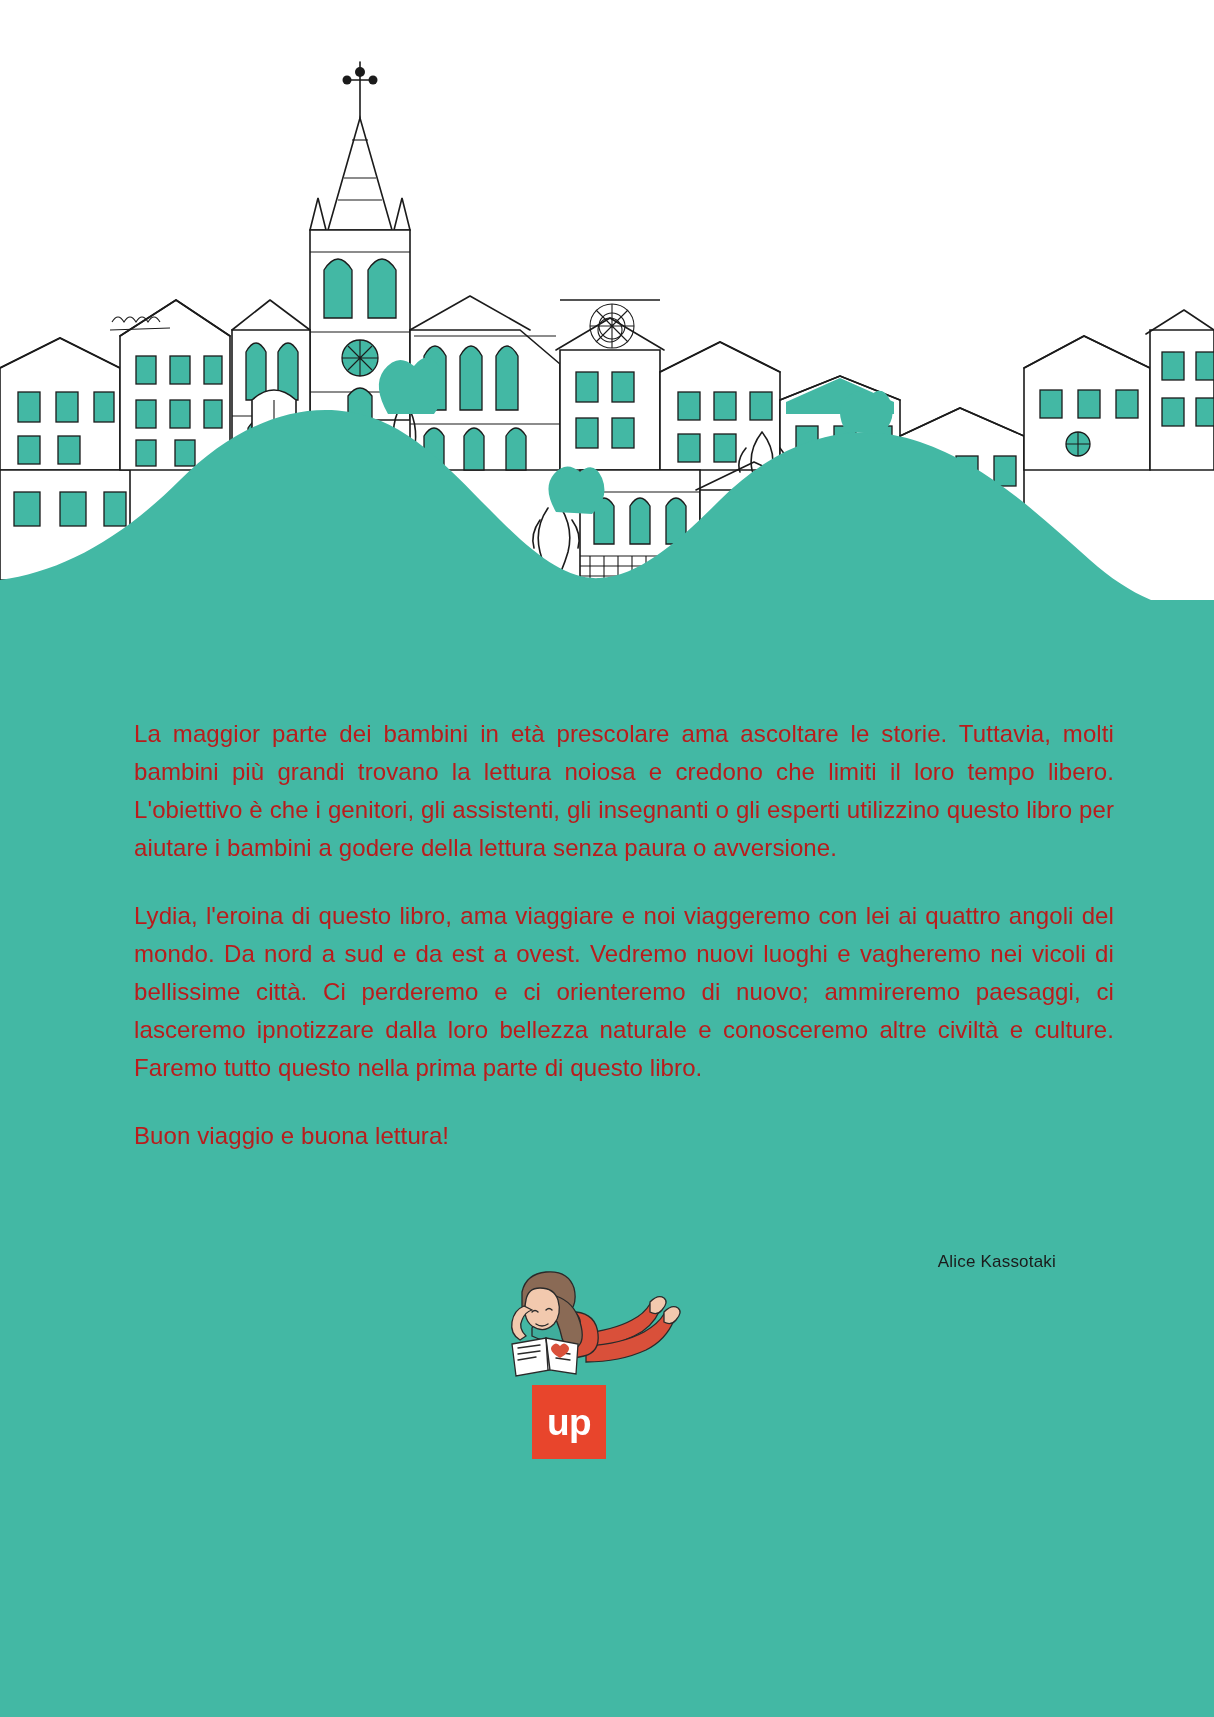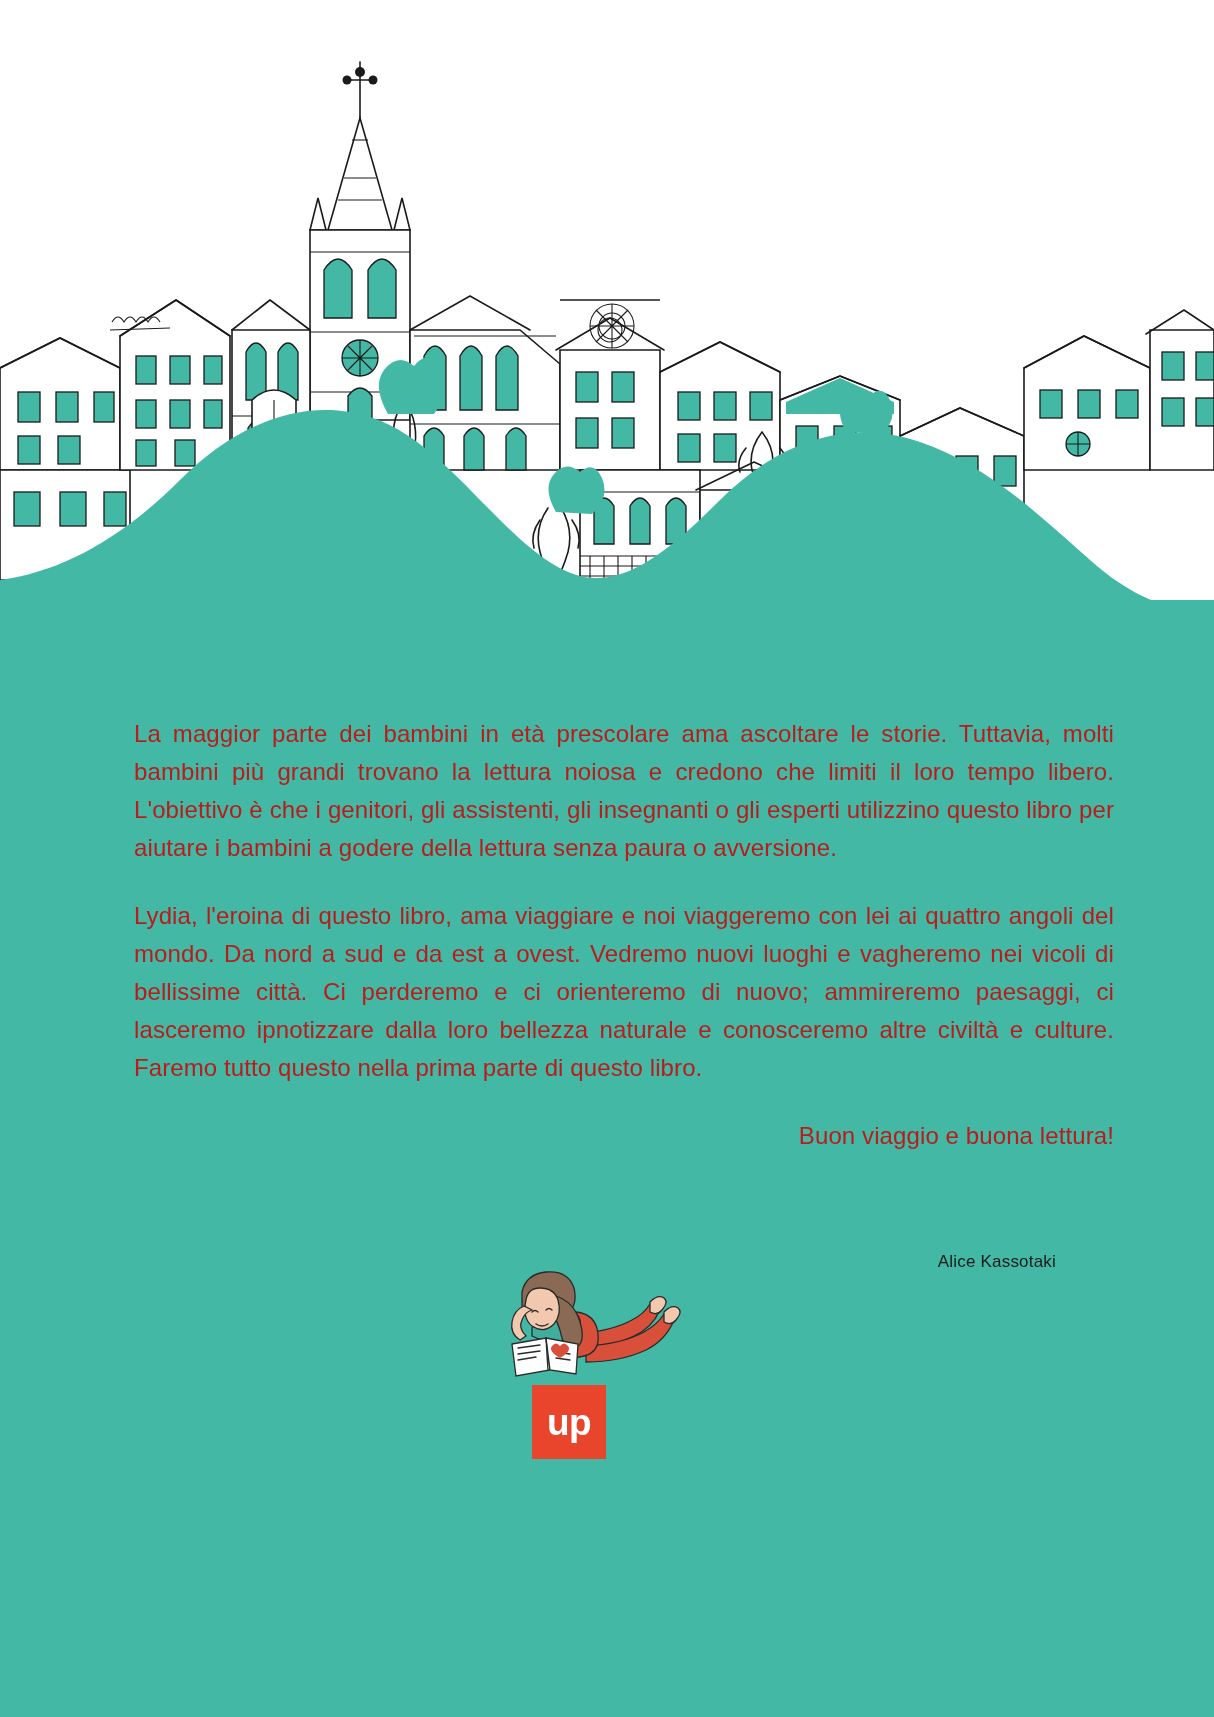--- a/index.html
+++ b/index.html
@@ -60,21 +60,21 @@
     letter-spacing: 0.1px;
     margin-left: 16px;
   }
   .text-block p {
     margin: 0 0 30px 0;
     text-align: justify;
     text-justify: inter-word;
   }
   .text-block p.last {
     margin-bottom: 0;
-    text-align: right;
+    text-align: left;
   }
   .signature {
     position: absolute;
     left: 118px;
     top: 1252px;
     width: 980px;
     text-align: right;
     padding-right: 42px;
     box-sizing: border-box;
     color: #1b1b1b;

